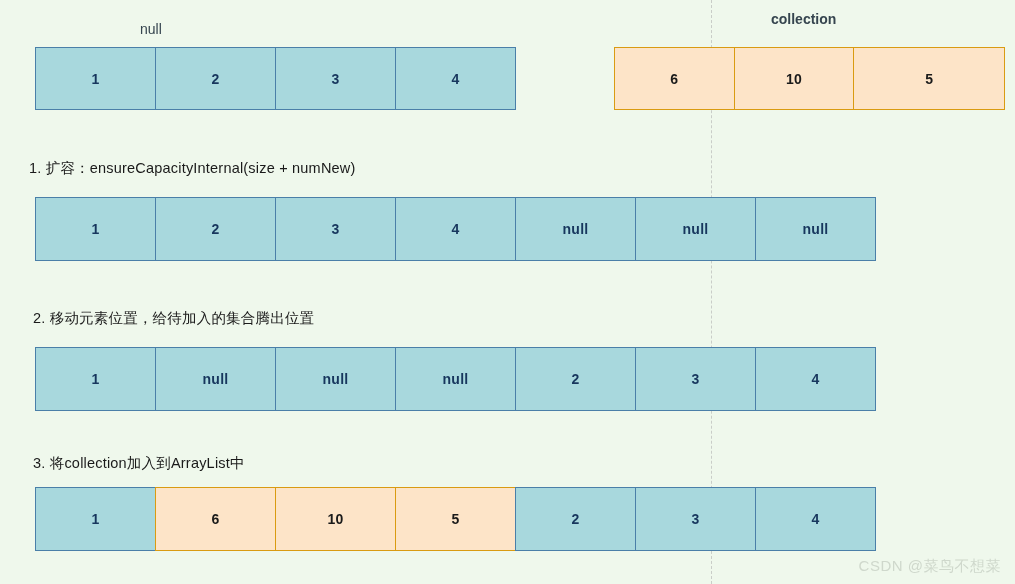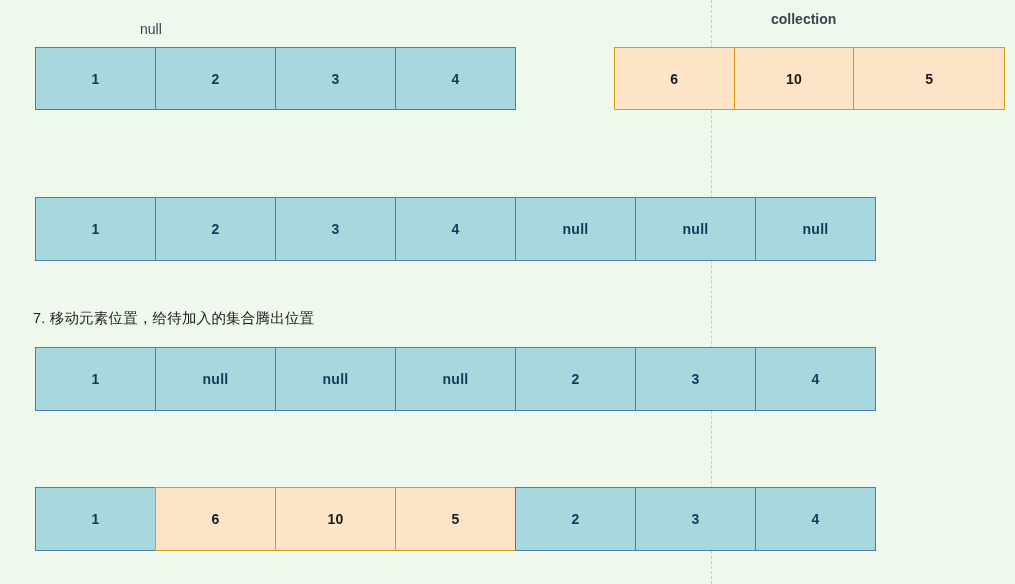--- a/index.html
+++ b/index.html
@@ -101,48 +101,51 @@
       <div class="cell blue" style="width: 121px; height: 100%;">3</div>
       <div class="cell blue" style="width: 121px; height: 100%;">4</div>
     </div>
 
   <div class="row" id="row-collection" style="left:614px; top:47px; width:391px; height:63px;">
       <div class="cell orange" style="width: 121px; height: 100%;">6</div>
       <div class="cell orange" style="width: 121px; height: 100%;">10</div>
       <div class="cell orange" style="width: 152px; height: 100%;">5</div>
     </div>
 
+  <div class="caption" style="left:29px; top:159px;">1. 扩容：ensureCapacityInternal(size + numNew)</div>
 
   <div class="row" id="row-after-expand" style="left:35px; top:197px; width:841px; height:64px;">
       <div class="cell blue" style="width: 121px; height: 100%;">1</div>
       <div class="cell blue" style="width: 121px; height: 100%;">2</div>
       <div class="cell blue" style="width: 121px; height: 100%;">3</div>
       <div class="cell blue" style="width: 121px; height: 100%;">4</div>
       <div class="cell blue" style="width: 121px; height: 100%;">null</div>
       <div class="cell blue" style="width: 121px; height: 100%;">null</div>
       <div class="cell blue" style="width: 121px; height: 100%;">null</div>
     </div>
 
-  <div class="caption" style="left:33px; top:309px;">7. 移动元素位置，给待加入的集合腾出位置</div>
+  <div class="caption" style="left:33px; top:309px;">2. 移动元素位置，给待加入的集合腾出位置</div>
 
   <div class="row" id="row-after-shift" style="left:35px; top:347px; width:841px; height:64px;">
       <div class="cell blue" style="width: 121px; height: 100%;">1</div>
       <div class="cell blue" style="width: 121px; height: 100%;">null</div>
       <div class="cell blue" style="width: 121px; height: 100%;">null</div>
       <div class="cell blue" style="width: 121px; height: 100%;">null</div>
       <div class="cell blue" style="width: 121px; height: 100%;">2</div>
       <div class="cell blue" style="width: 121px; height: 100%;">3</div>
       <div class="cell blue" style="width: 121px; height: 100%;">4</div>
     </div>
 
+  <div class="caption" style="left:33px; top:454px;">3. 将collection加入到ArrayList中</div>
 
   <div class="row" id="row-after-insert" style="left:35px; top:487px; width:841px; height:64px;">
       <div class="cell blue" style="width: 121px; height: 100%;">1</div>
       <div class="cell orange" style="width: 121px; height: 100%;">6</div>
       <div class="cell orange" style="width: 121px; height: 100%;">10</div>
       <div class="cell orange" style="width: 121px; height: 100%;">5</div>
       <div class="cell blue" style="width: 121px; height: 100%;">2</div>
       <div class="cell blue" style="width: 121px; height: 100%;">3</div>
       <div class="cell blue" style="width: 121px; height: 100%;">4</div>
     </div>
 
+  <div class="watermark">CSDN @菜鸟不想菜</div>
 
 </div>
 
 </body></html>

